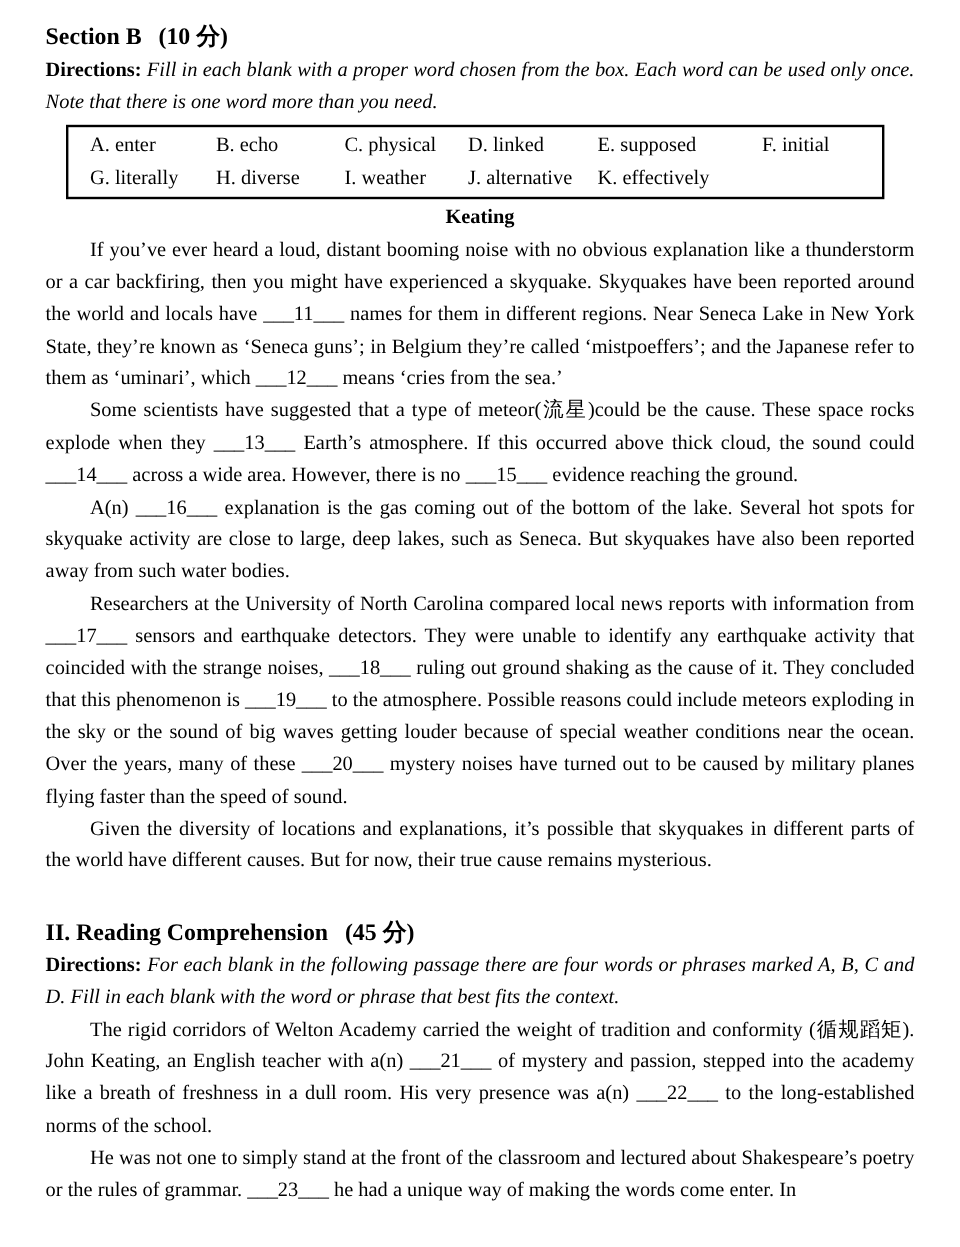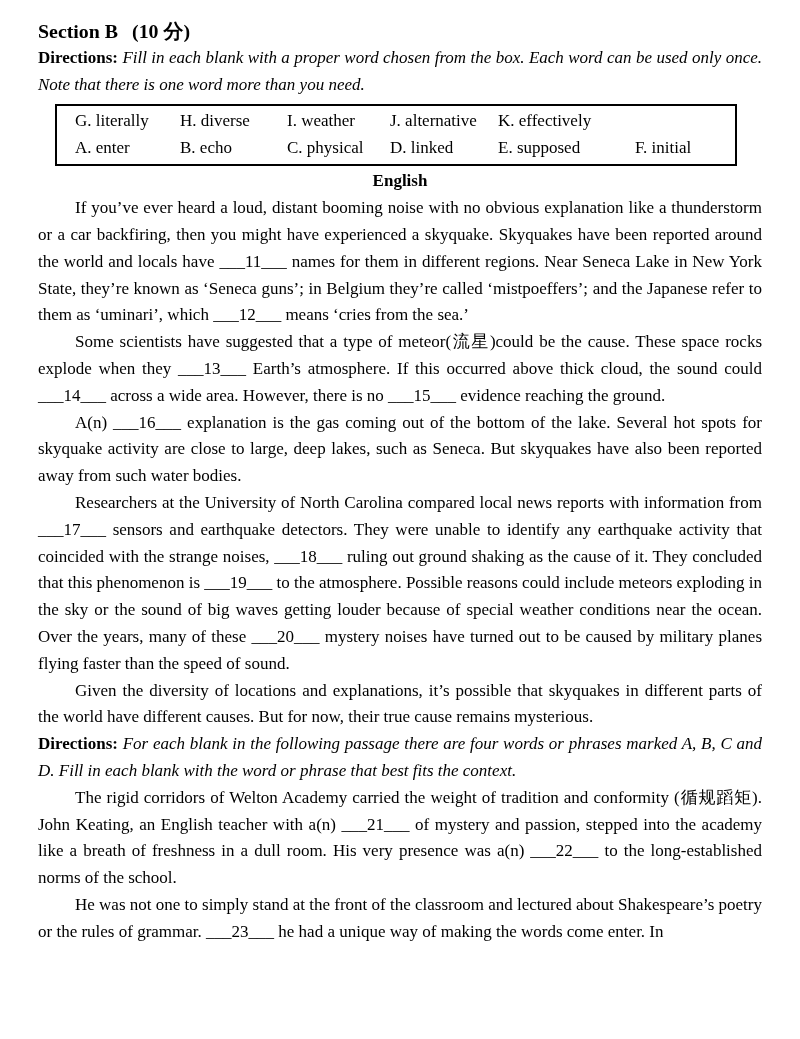--- a/index.html
+++ b/index.html
@@ -66,44 +66,45 @@
 <body>
 
 <div class="page">
 
   <h3 class="h"><span>Section B</span><span class="pts">(10 分)</span></h3>
 
   <p class="directions"><span class="lab">Directions:</span> <span class="txt">Fill in each blank with a proper word chosen from the box. Each word can be used only once. Note that there is one word more than you need.</span></p>
 
   <div class="word-box">
     <div class="wb-row">
-      <span class="wb-cell">G. literally</span>
-      <span class="wb-cell">H. diverse</span>
-      <span class="wb-cell">I. weather</span>
-      <span class="wb-cell">J. alternative</span>
-      <span class="wb-cell">K. effectively</span>
-    </div>
-    <div class="wb-row">
       <span class="wb-cell">A. enter</span>
       <span class="wb-cell">B. echo</span>
       <span class="wb-cell">C. physical</span>
       <span class="wb-cell">D. linked</span>
       <span class="wb-cell">E. supposed</span>
       <span class="wb-cell">F. initial</span>
     </div>
+    <div class="wb-row">
+      <span class="wb-cell">G. literally</span>
+      <span class="wb-cell">H. diverse</span>
+      <span class="wb-cell">I. weather</span>
+      <span class="wb-cell">J. alternative</span>
+      <span class="wb-cell">K. effectively</span>
+    </div>
   </div>
 
-  <div class="passage-title">English</div>
+  <div class="passage-title">Keating</div>
 
   <p class="para">If you’ve ever heard a loud, distant booming noise with no obvious explanation like a thunderstorm or a car backfiring, then you might have experienced a skyquake. Skyquakes have been reported around the world and locals have ___11___ names for them in different regions. Near Seneca Lake in New York State, they’re known as ‘Seneca guns’; in Belgium they’re called ‘mistpoeffers’; and the Japanese refer to them as ‘uminari’, which ___12___ means ‘cries from the sea.’</p>
   <p class="para">Some scientists have suggested that a type of meteor(流星)could be the cause. These space rocks explode when they ___13___ Earth’s atmosphere. If this occurred above thick cloud, the sound could ___14___ across a wide area. However, there is no ___15___ evidence reaching the ground.</p>
   <p class="para">A(n) ___16___ explanation is the gas coming out of the bottom of the lake. Several hot spots for skyquake activity are close to large, deep lakes, such as Seneca. But skyquakes have also been reported away from such water bodies.</p>
   <p class="para">Researchers at the University of North Carolina compared local news reports with information from ___17___ sensors and earthquake detectors. They were unable to identify any earthquake activity that coincided with the strange noises, ___18___ ruling out ground shaking as the cause of it. They concluded that this phenomenon is ___19___ to the atmosphere. Possible reasons could include meteors exploding in the sky or the sound of big waves getting louder because of special weather conditions near the ocean. Over the years, many of these ___20___ mystery noises have turned out to be caused by military planes flying faster than the speed of sound.</p>
   <p class="para">Given the diversity of locations and explanations, it’s possible that skyquakes in different parts of the world have different causes. But for now, their true cause remains mysterious.</p>
 
+  <h3 class="h section2-heading"><span>II. Reading Comprehension</span><span class="pts">(45 分)</span></h3>
 
 
   <p class="directions"><span class="lab">Directions:</span> <span class="txt">For each blank in the following passage there are four words or phrases marked A, B, C and D. Fill in each blank with the word or phrase that best fits the context.</span></p>
 
   <p class="para">The rigid corridors of Welton Academy carried the weight of tradition and conformity (循规蹈矩). John Keating, an English teacher with a(n) ___21___ of mystery and passion, stepped into the academy like a breath of freshness in a dull room. His very presence was a(n) ___22___ to the long-established norms of the school.</p>
   <p class="para">He was not one to simply stand at the front of the classroom and lectured about Shakespeare’s poetry or the rules of grammar. ___23___ he had a unique way of making the words come enter. In</p>
 
 </div>
 
 </body></html>

